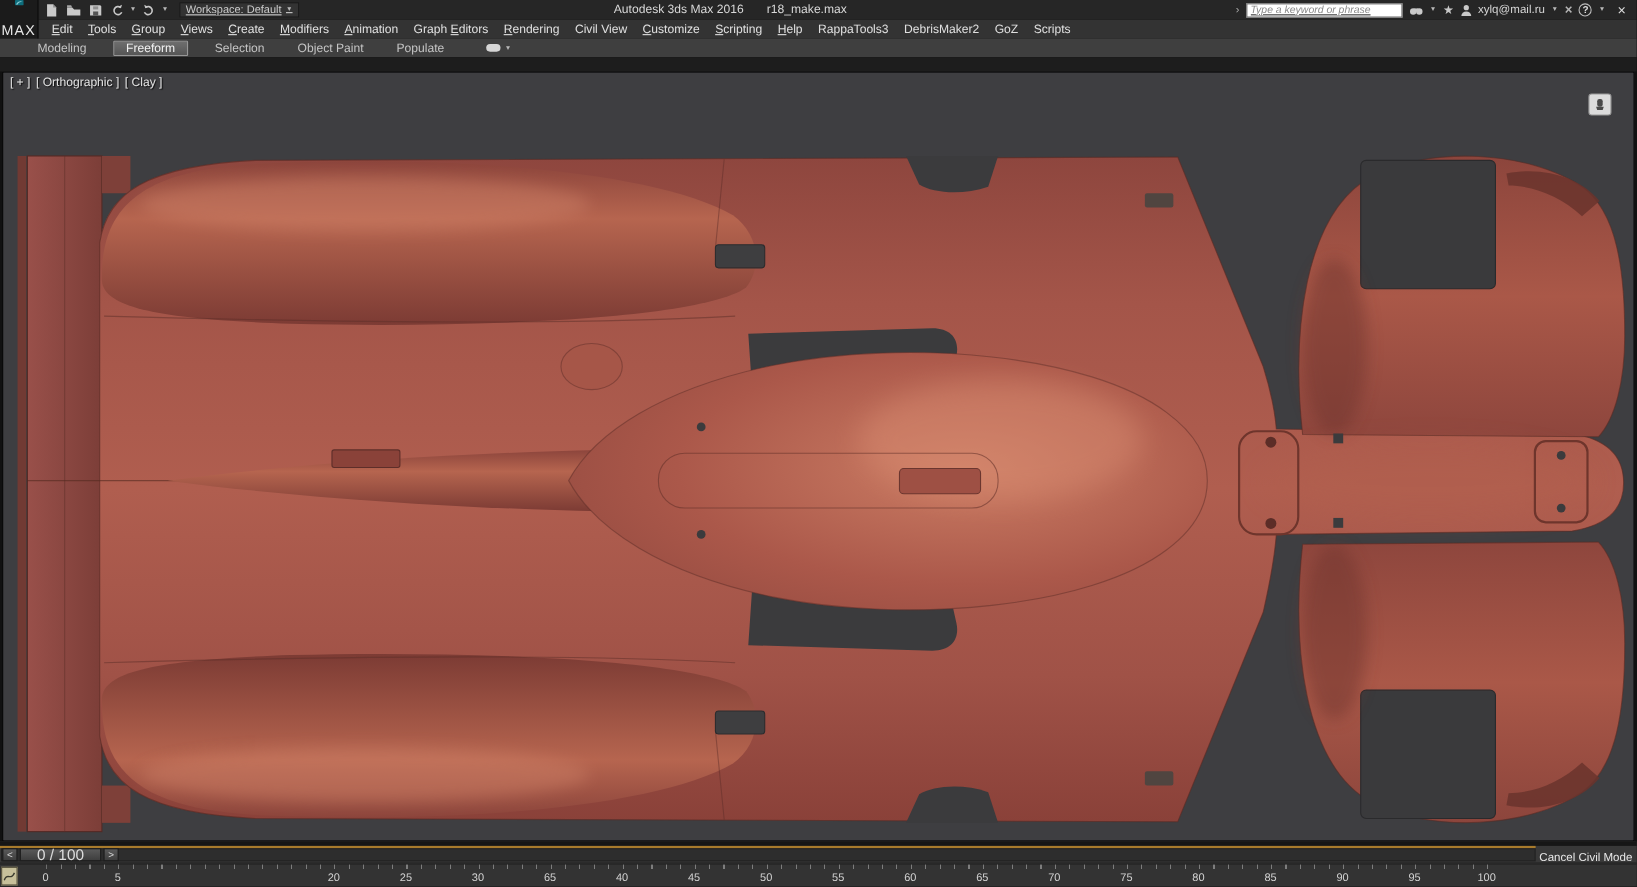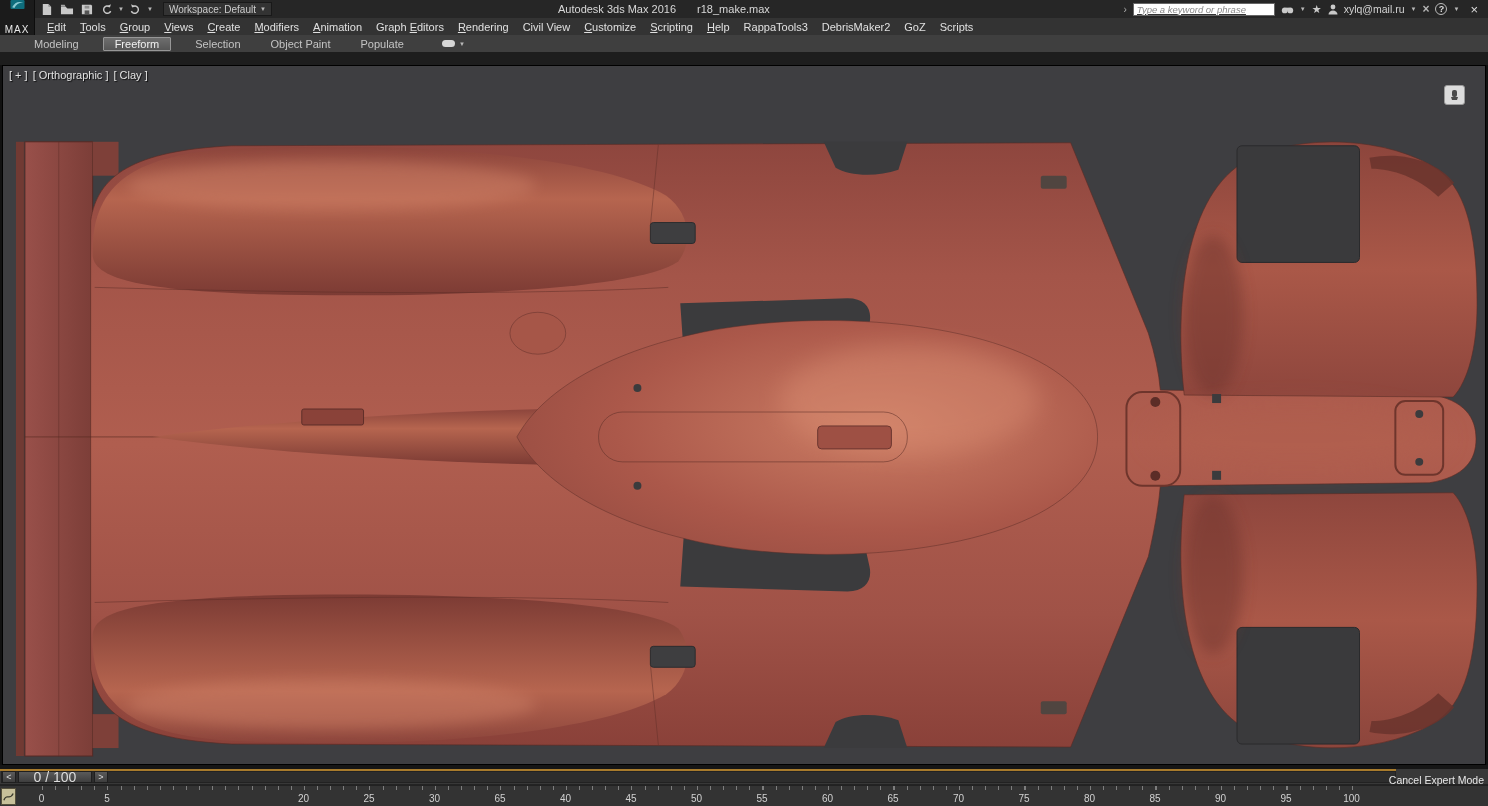--- a/index.html
+++ b/index.html
@@ -5,27 +5,27 @@
   * { box-sizing: border-box; margin: 0; padding: 0; }
   html,body { width:1488px; height:806px; overflow:hidden; background:#111;
               font-family:"Liberation Sans", sans-serif; }
 
   
   .titlebar { position:relative; height:18px; background:#262626; color:#d4d4d4;
               display:flex; align-items:center; padding-left:38px; font-size:10.5px; z-index:6; }
   .appbtn { position:absolute; left:0; top:0; width:35px; height:35px; background:#1b1b1b;
             display:flex; flex-direction:column; align-items:center; justify-content:flex-start;
             z-index:10; cursor:pointer; border-right:1px solid #0d0d0d; }
-  .appbtn .maxword { font-size:10px; letter-spacing:1px; color:#e8e8e8; margin-top:15px; }
+  .appbtn .maxword { font-size:13px; letter-spacing:1px; color:#e8e8e8; margin-top:15px; }
   .qat { display:flex; align-items:center; gap:3px; }
   .qbtn { width:17px; height:15px; display:flex; align-items:center; justify-content:center; border-radius:2px; }
   .caret { font-size:6px; color:#b8b8b8; line-height:1; }
   .workspace { margin-left:10px; display:flex; align-items:center; gap:4px;
                background:#333; border:1px solid #191919; height:14px; padding:0 5px;
-               font-size:10px; color:#cccccc; }
+               font-size:10px; color:#cccccc;text-decoration:underline; }
   .titlecenter { position:absolute; left:558px; top:3px; white-space:nowrap;
                  font-size:11px; color:#d8d8d8; }
   .titlecenter .fname { margin-left:18px; }
   .infocenter { position:absolute; right:0; top:0; height:18px; display:flex;
                 align-items:center; gap:6px; padding-right:5px; }
   .ic-arrow { color:#aaa; font-size:10px; }
   .searchbox { width:142px; height:13px; background:#fff; border:1px solid #666;
                font-size:9.5px; font-style:italic; color:#333; padding:0 3px;text-decoration:underline; }
   .searchbox::placeholder { color:#8a8a8a; font-style:italic; }
   .icn { color:#c9c9c9; font-size:10px; display:flex; align-items:center; justify-content:center; }
@@ -350,14 +350,14 @@
       <span class="tick" style="left: 893px;">65</span>
       <span class="tick" style="left: 958.5px;">70</span>
       <span class="tick" style="left: 1024px;">75</span>
       <span class="tick" style="left: 1089.5px;">80</span>
       <span class="tick" style="left: 1155px;">85</span>
       <span class="tick" style="left: 1220.5px;">90</span>
       <span class="tick" style="left: 1286px;">95</span>
       <span class="tick" style="left: 1351.5px;">100</span>
     </div>
 
-  <button class="cancel-expert">Cancel Expert Mode</button>
+  <button class="cancel-expert">Cancel Civil Mode</button>
 </div>
 
 </body></html>

